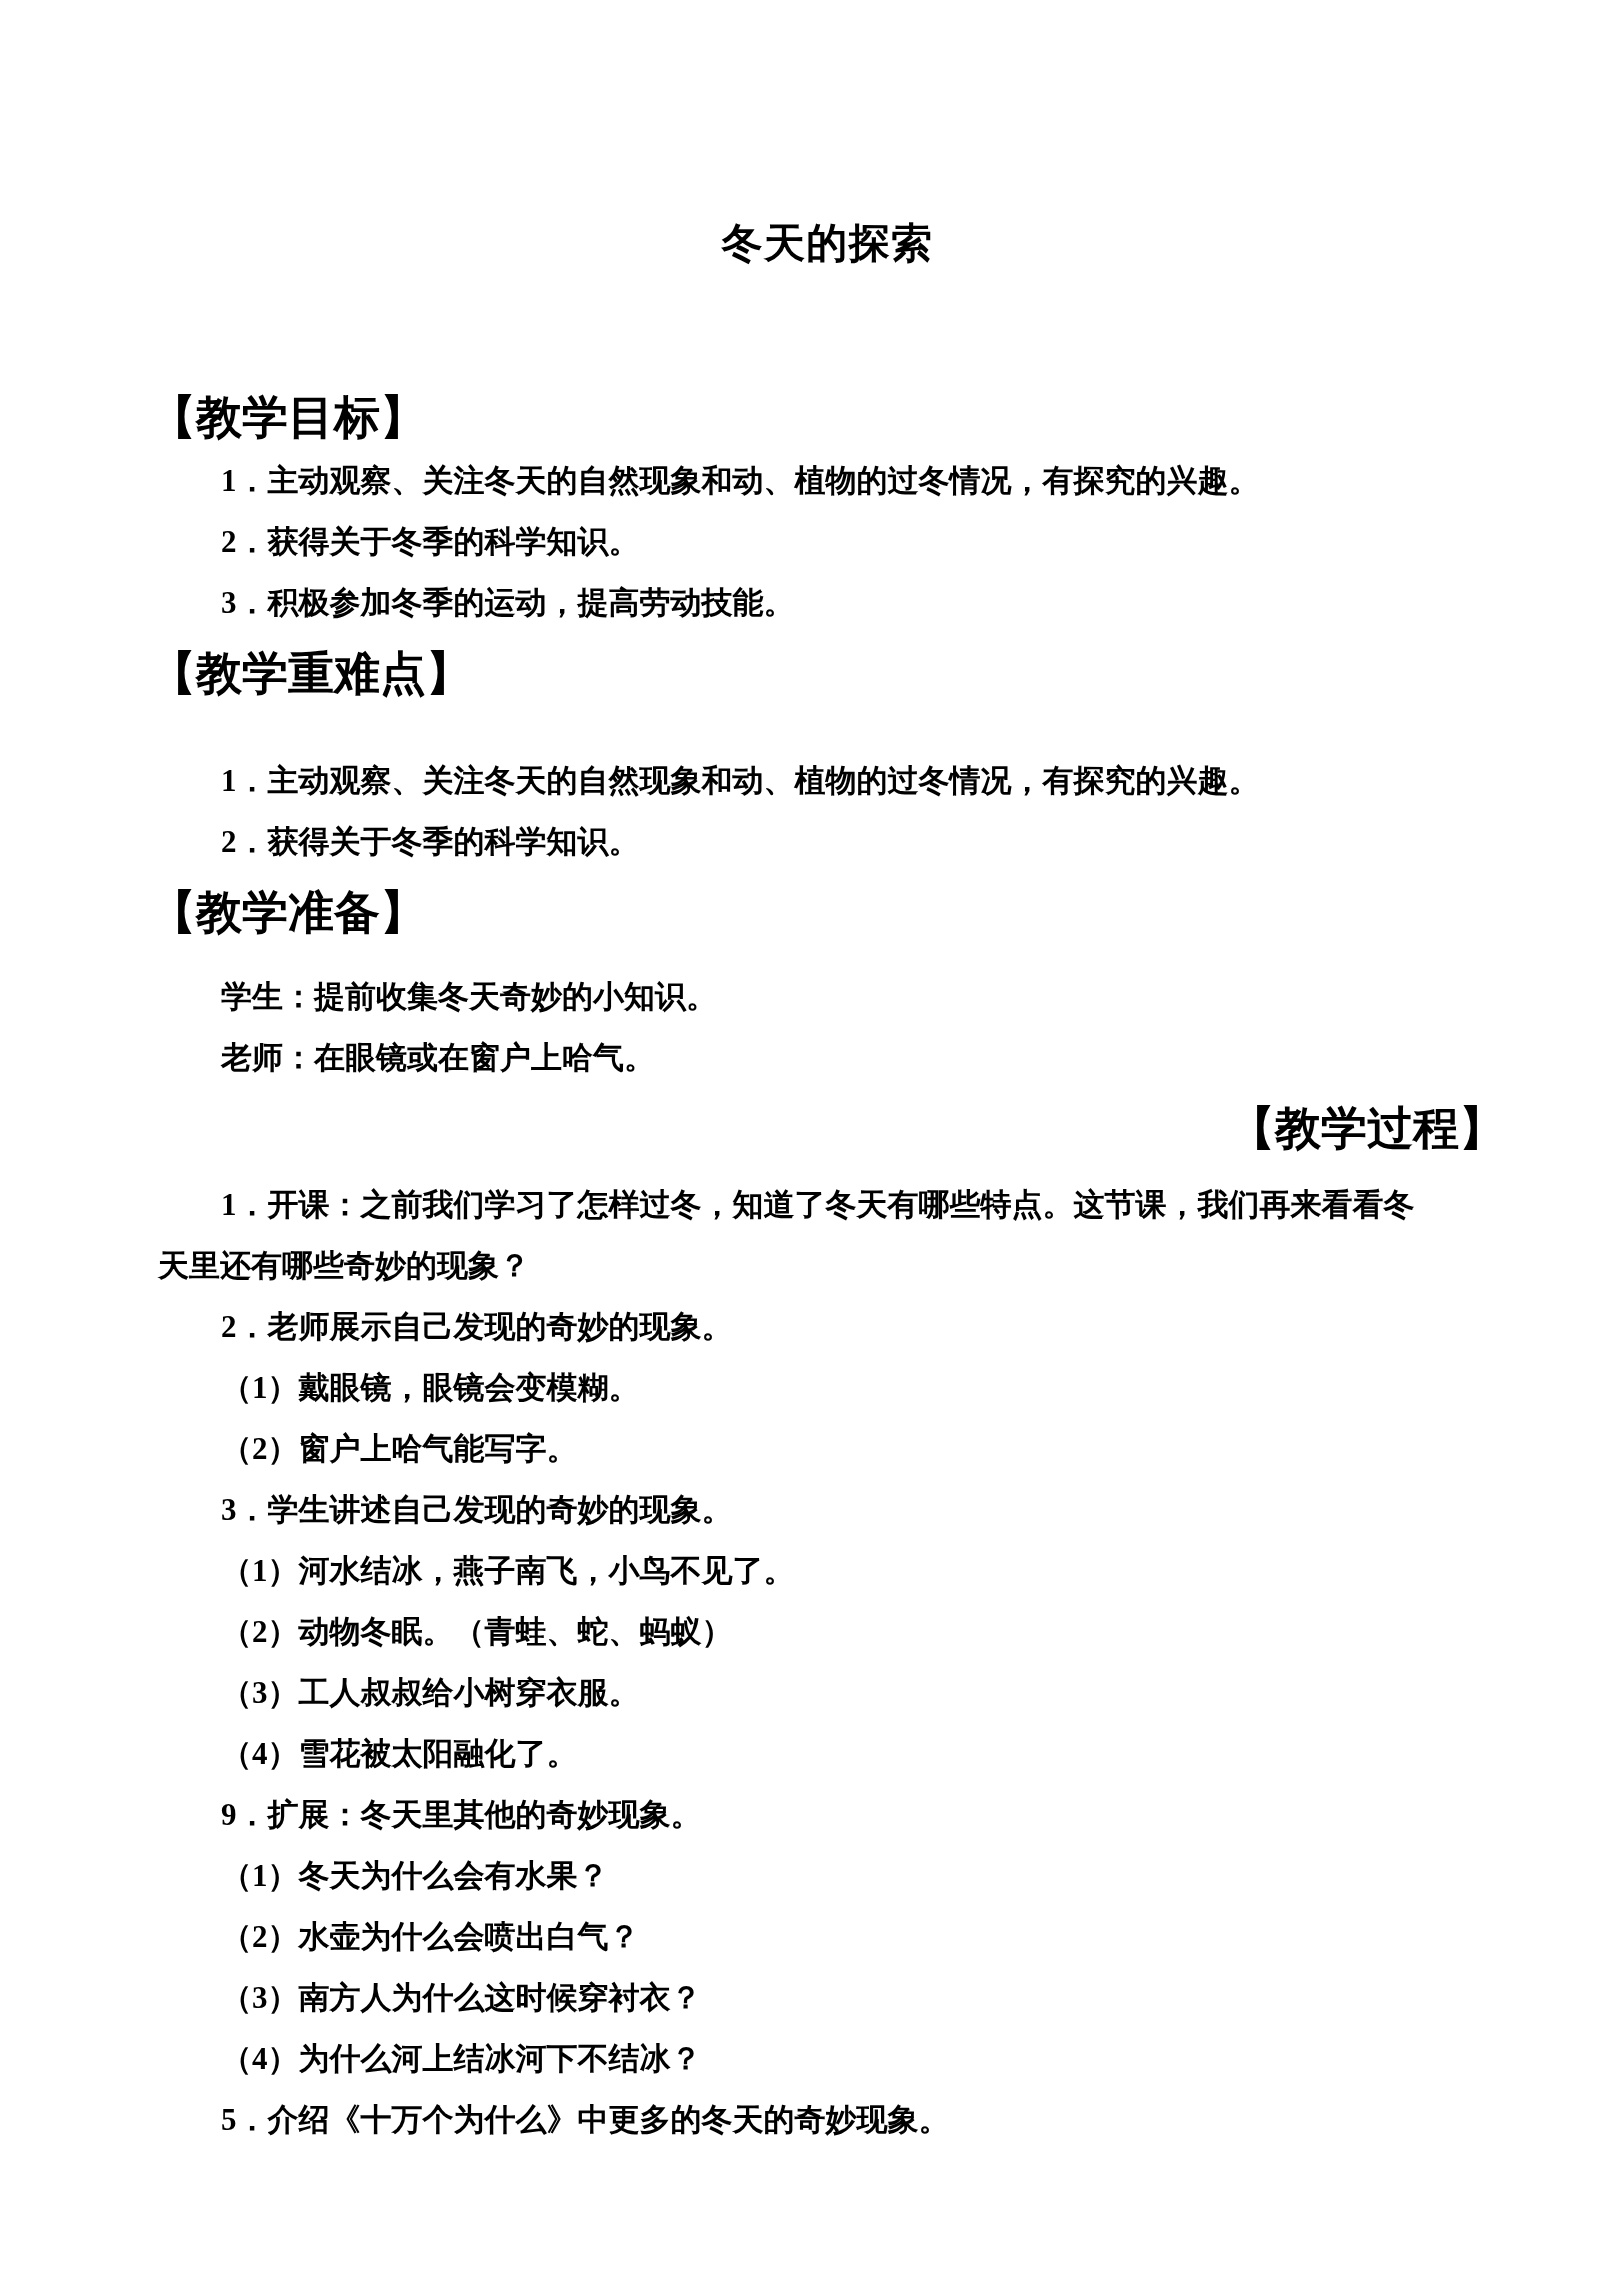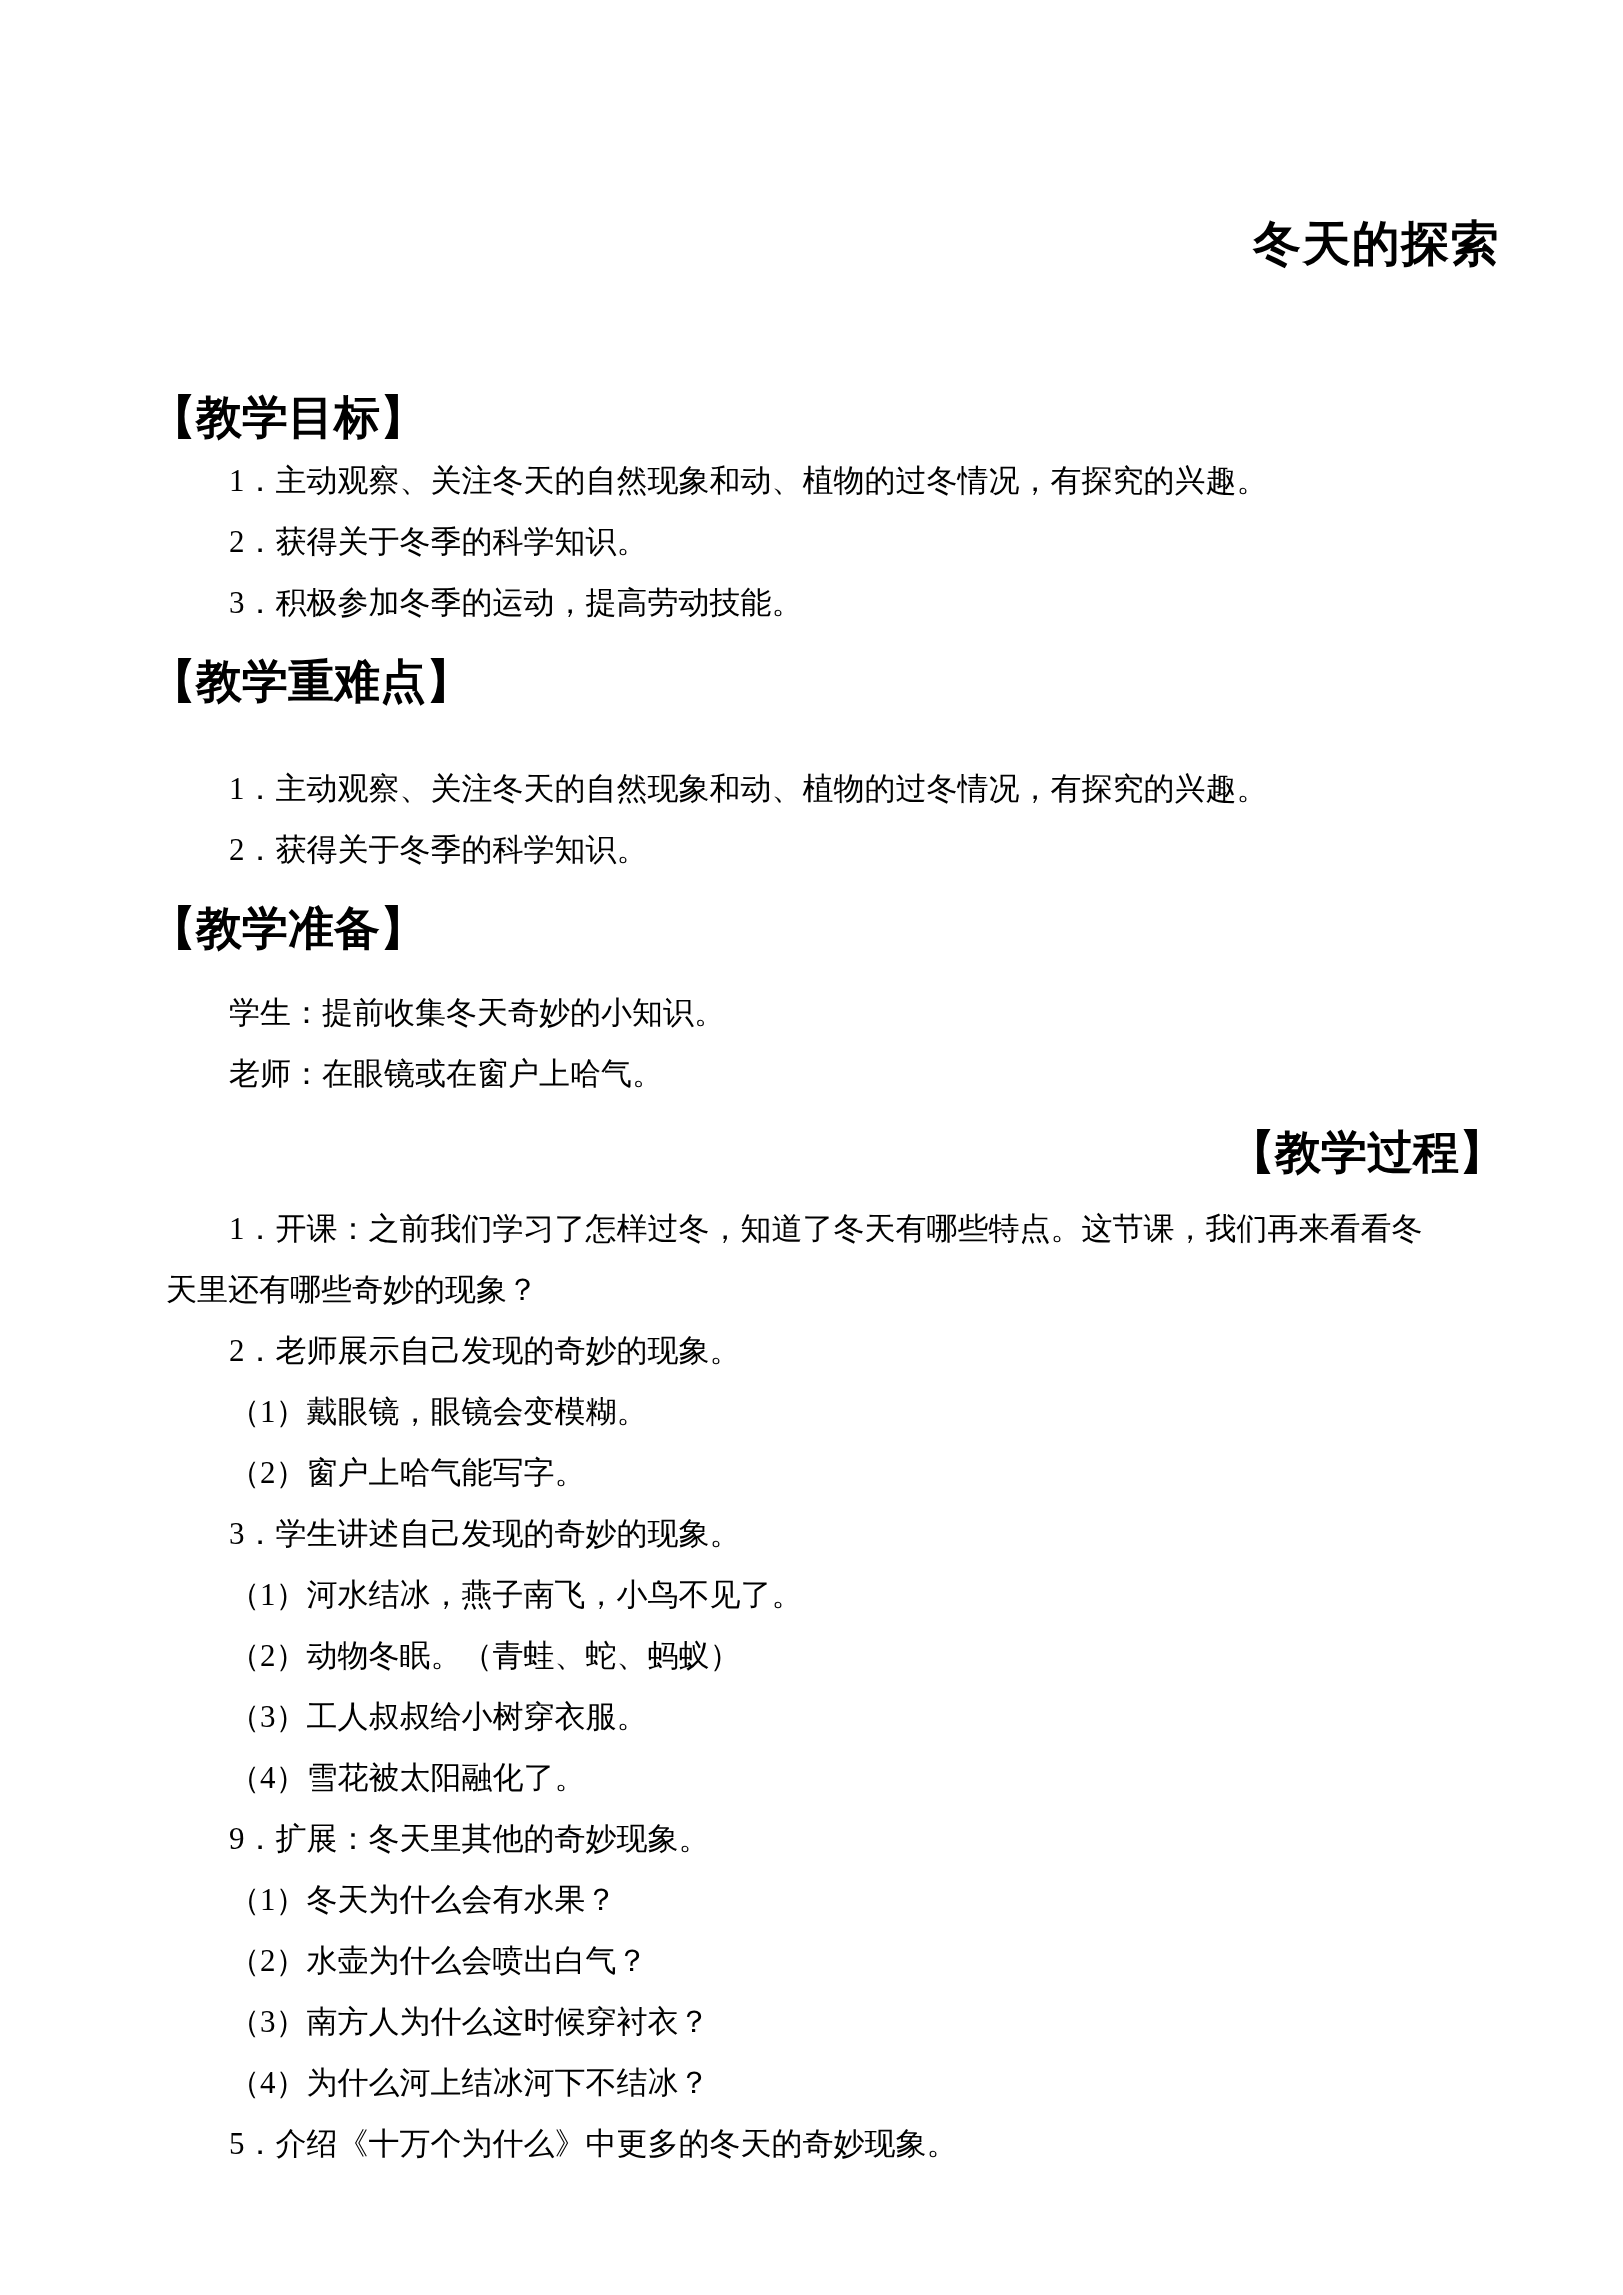--- a/index.html
+++ b/index.html
@@ -16,41 +16,41 @@
     overflow: hidden;
   }
   .page {
     position: relative;
     width: 100%;
     height: 100%;
     box-sizing: border-box;
     padding: 0 118px 0 150px;
   }
   .doc-title {
-    margin: 5px;
+    margin: 13px;
     margin-top: 211px;
-    text-align: right;
-    font-size: 48px;
+    text-align: center;
+    font-size: 41px;
     font-weight: bold;
     line-height: 65px;
     letter-spacing: 1.4px;
     white-space: nowrap;
   }
   .sec-heading {
     margin: 0;
     font-size: 46px;
     font-weight: bold;
     line-height: 65px;
     white-space: nowrap;
   }
   .sec-heading.h-objectives { margin-top: 109px; }
   .sec-heading.h-keypoints  { margin-top: 0; }
   .sec-heading.h-prepare    { margin-top: 6.8px; }
   .sec-heading.h-process    { margin-top: 0; text-align: right; }
-  .items { margin: 16px; }
+  .items { margin: 8px; font-weight: bold; }
   .items-objectives { margin-top: 0; }
   .items-keypoints  { margin-top: 44px; }
   .items-prepare    { margin-top: 20.5px; }
   .items-process    { margin-top: 13.6px; }
   .line {
     margin: 0;
     font-size: 31px;
     line-height: 61px;
     white-space: nowrap;
     text-indent: 63px;

